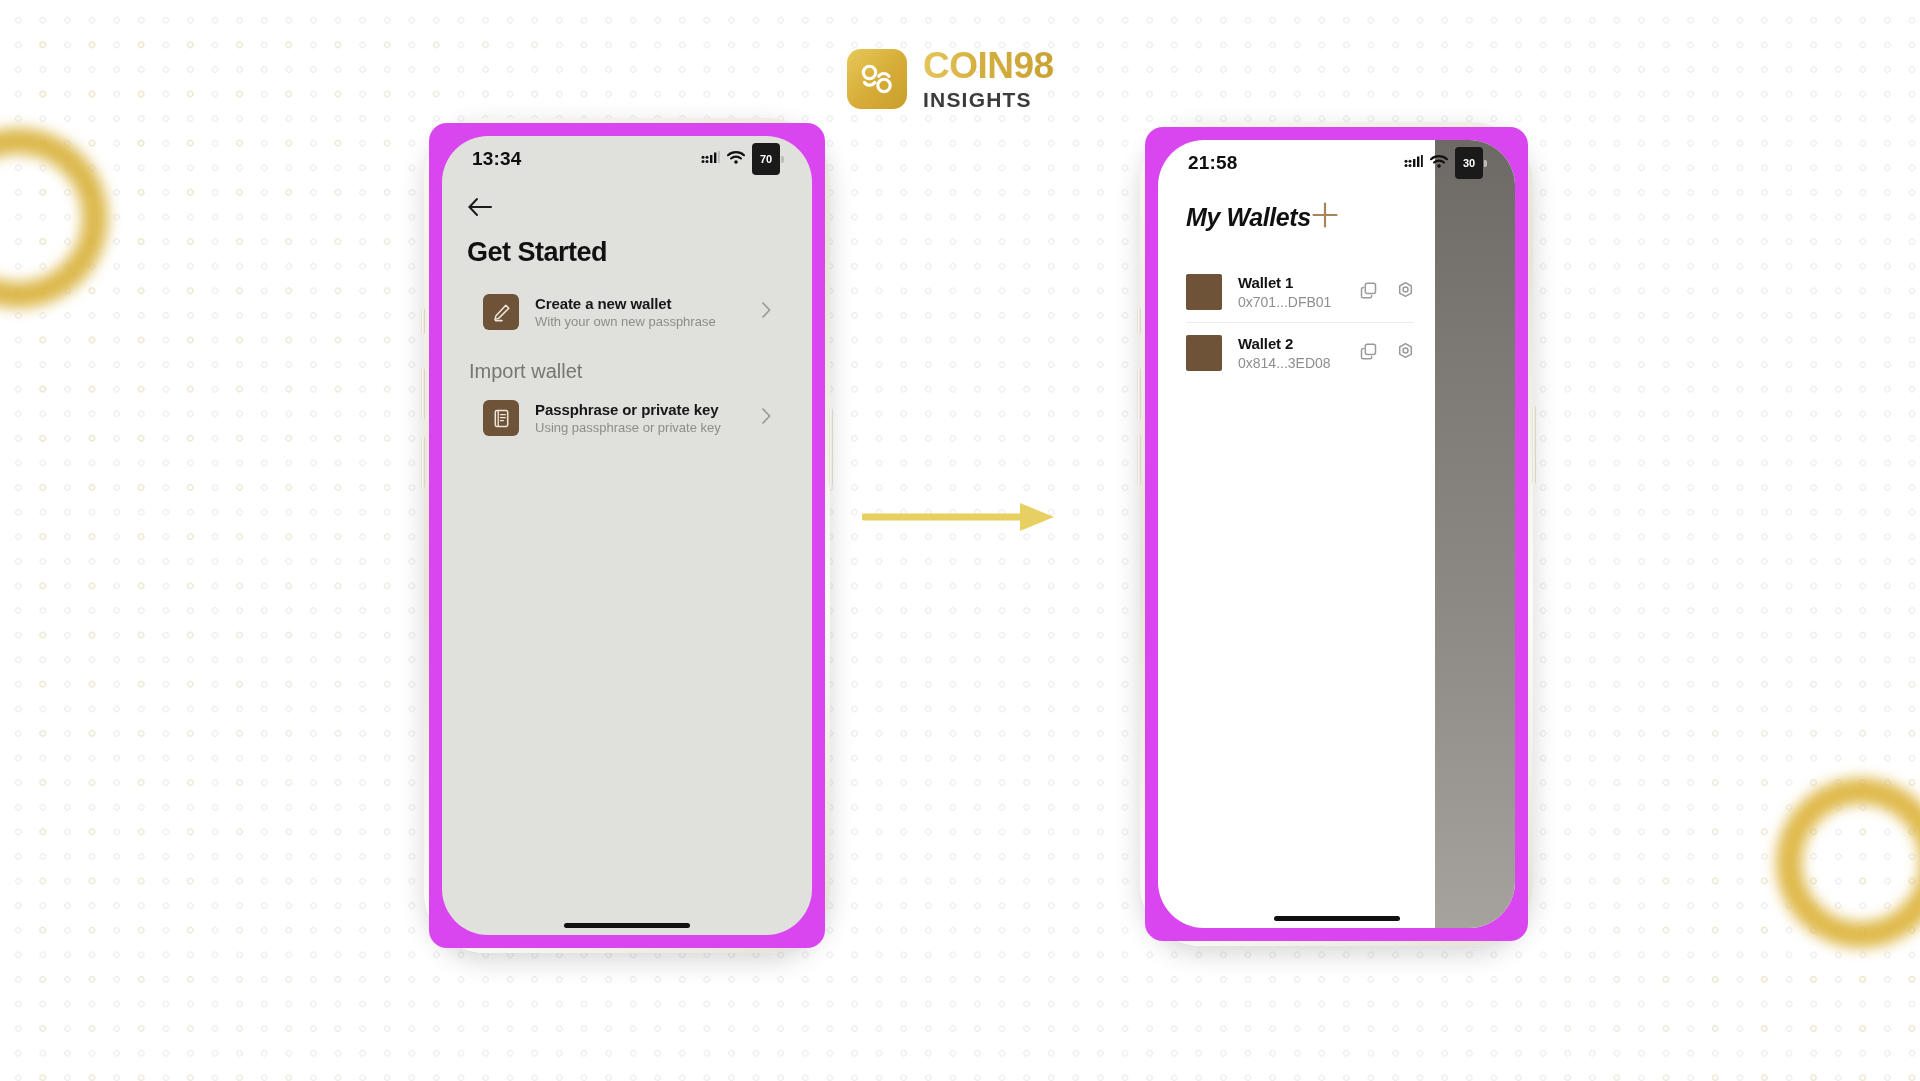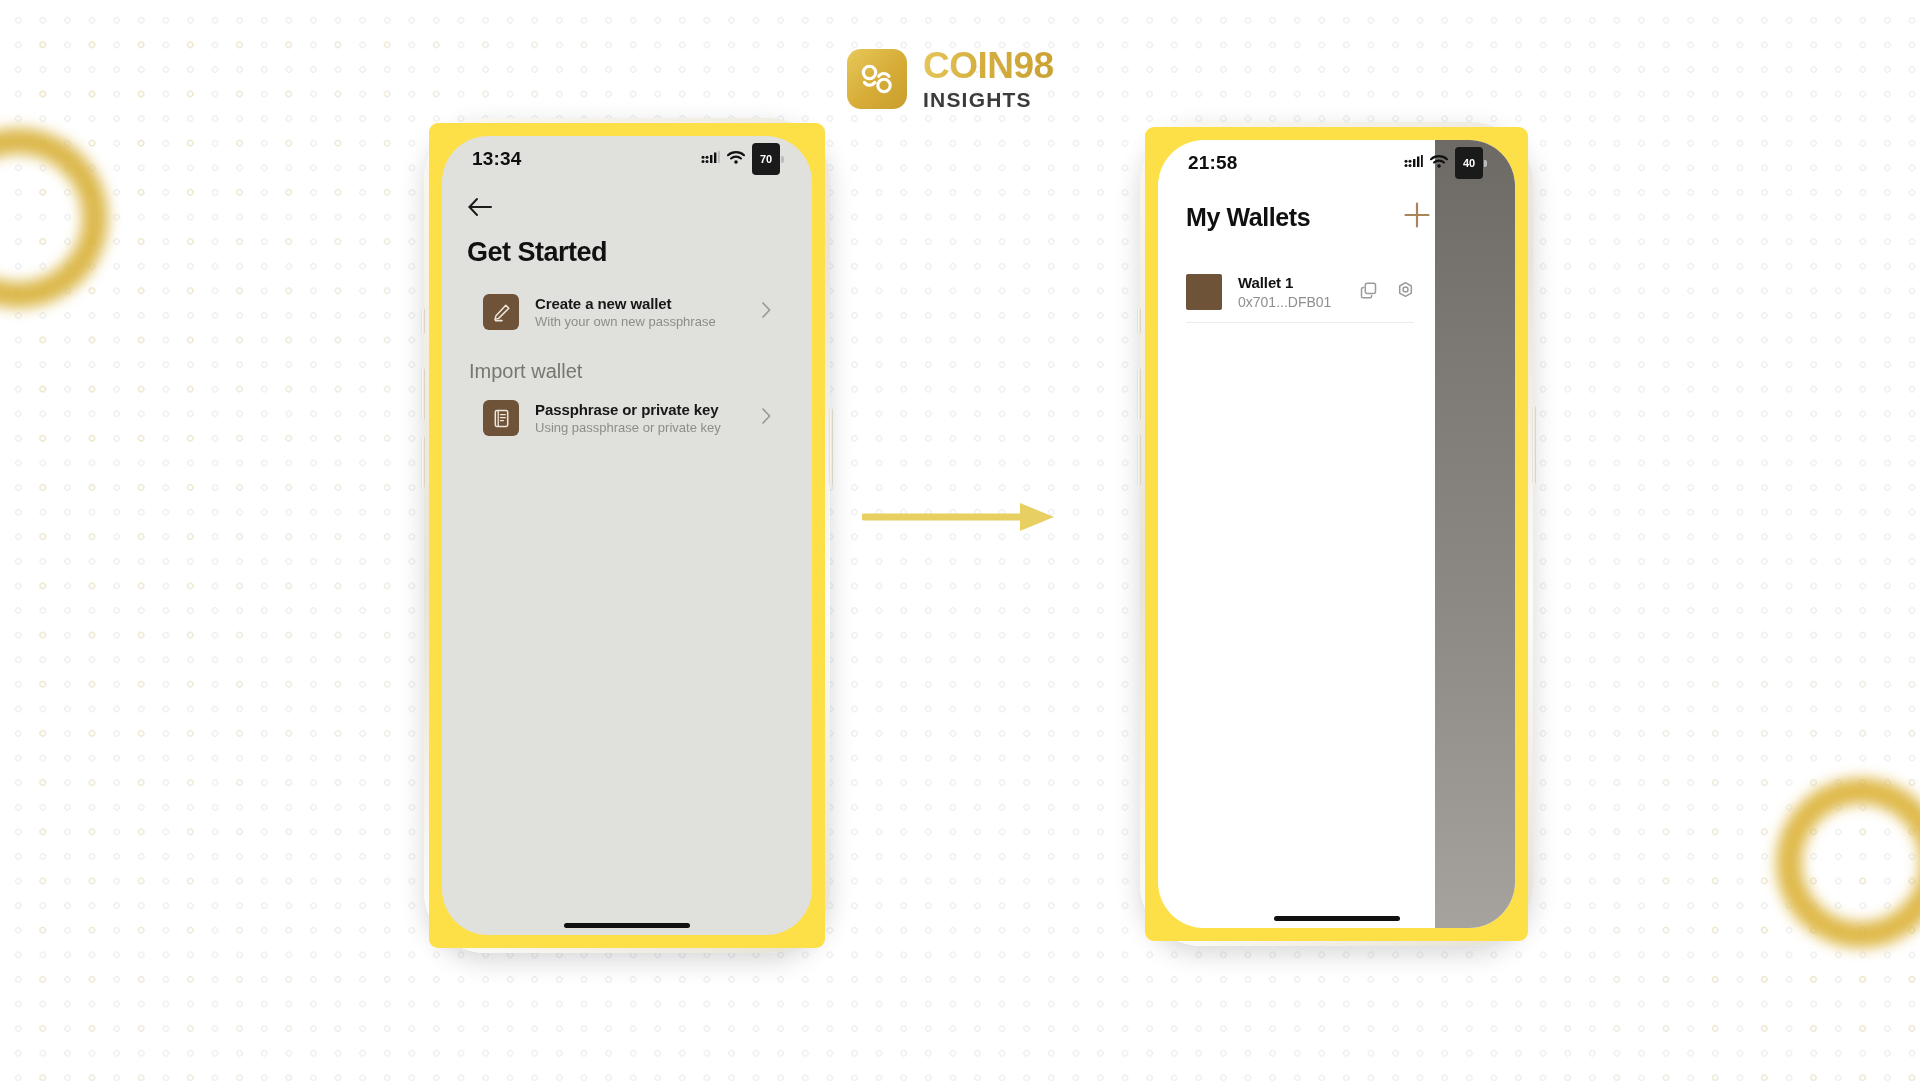--- a/index.html
+++ b/index.html
@@ -136,22 +136,22 @@
   .phone-outer {
     position: absolute;
     inset: 0;
     border-radius: 62px;
     background: linear-gradient(140deg, #fbf8f1 0%, #e8e4d8 40%, #fdfcf8 70%, #e4e0d4 100%);
     box-shadow: 0 8px 26px rgba(0,0,0,.16);
   }
   .phone-bezel {
     position: absolute;
     inset: 5px;
-    border-radius: 9px;
-    background: #fde047;
+    border-radius: 18px;
+    background: #d946ef;
   }
   .phone-screen {
     position: absolute;
     inset: 13px;
     border-radius: 46px;
     overflow: hidden;
   }
   #phone-left .phone-screen  { background: #e0e0dd; }
   #phone-right .phone-screen { background: #ffffff; }
 
@@ -284,24 +284,24 @@
     z-index: 3;
   }
   #screen2-body {
     padding: 6px 0 0 0;
     position: relative;
     z-index: 2;
   }
   #wallets-header {
     display: flex;
     align-items: center;
-    justify-content: space-between;
     padding: 6px 26px 0 28px;
     height: 52px;
     box-sizing: border-box;
+    font-style: italic;
   }
   #wallets-title {
     font-size: 25px;
     font-weight: 800;
     color: #101010;
     letter-spacing: -.4px;
   }
   #wallet-list { margin-top: 22px; }
   .wallet-row {
     display: flex;
@@ -497,21 +497,21 @@
               </svg>
             </span>
             <span>
               <svg width="18" height="13" viewBox="0 0 18 13" aria-hidden="true">
                 <path d="M1 4.2A12 12 0 0 1 17 4.2" fill="none" stroke="#111" stroke-width="2.1" stroke-linecap="round"></path>
                 <path d="M4 7.5A7.6 7.6 0 0 1 14 7.5" fill="none" stroke="#111" stroke-width="2.1" stroke-linecap="round"></path>
                 <circle cx="9" cy="11" r="1.8" fill="#111"></circle>
               </svg>
             </span>
             <span style="display:inline-flex;align-items:center;">
-              <span class="battery-pill">40</span>
+              <span class="battery-pill">30</span>
               <span class="battery-cap"></span>
             </span>
           </div>
         </div>
 
         <div id="screen2-body">
           <div id="wallets-header">
             <div id="wallets-title">My Wallets</div>
             <span style="padding-right:58px;">
               <span>
@@ -542,20 +542,41 @@
                   <svg width="19" height="19" viewBox="0 0 19 19" aria-hidden="true">
                     <path d="M9.5 1.7 15.3 5v7.1L9.5 15.4 3.7 12.1V5Z" fill="none" stroke="#9a9a9a" stroke-width="1.5" stroke-linejoin="round"></path>
                     <circle cx="9.5" cy="8.5" r="2.5" fill="none" stroke="#9a9a9a" stroke-width="1.5"></circle>
                   </svg>
                 </span>
               </div>
             </div>
 
             <div class="wallet-divider"></div>
 
+            <div class="wallet-row">
+              <div class="wallet-avatar"></div>
+              <div class="wallet-text">
+                <div class="wallet-name">Wallet 2</div>
+                <div class="wallet-addr">0x814...3ED08</div>
+              </div>
+              <div class="wallet-actions">
+                <span>
+                  <svg width="19" height="19" viewBox="0 0 19 19" aria-hidden="true">
+                    <rect x="6.3" y="2.3" width="10.2" height="10.2" rx="2" fill="none" stroke="#9a9a9a" stroke-width="1.5"></rect>
+                    <path d="M12.6 14.6v.6a1.6 1.6 0 0 1-1.6 1.6H4.1a1.6 1.6 0 0 1-1.6-1.6V8.2a1.6 1.6 0 0 1 1.6-1.6h.6" fill="none" stroke="#9a9a9a" stroke-width="1.5" stroke-linecap="round"></path>
+                  </svg>
+                </span>
+                <span>
+                  <svg width="19" height="19" viewBox="0 0 19 19" aria-hidden="true">
+                    <path d="M9.5 1.7 15.3 5v7.1L9.5 15.4 3.7 12.1V5Z" fill="none" stroke="#9a9a9a" stroke-width="1.5" stroke-linejoin="round"></path>
+                    <circle cx="9.5" cy="8.5" r="2.5" fill="none" stroke="#9a9a9a" stroke-width="1.5"></circle>
+                  </svg>
+                </span>
+              </div>
+            </div>
 
           </div>
         </div>
 
         <div class="home-indicator"></div>
       </div>
     </div>
   </div>
 </div>
 

